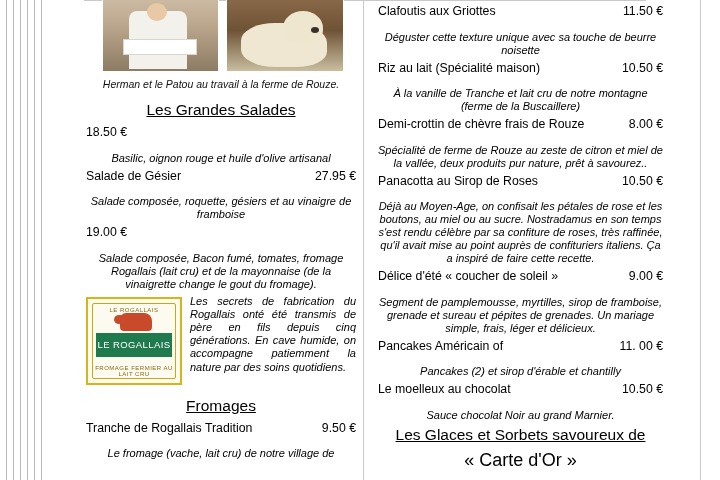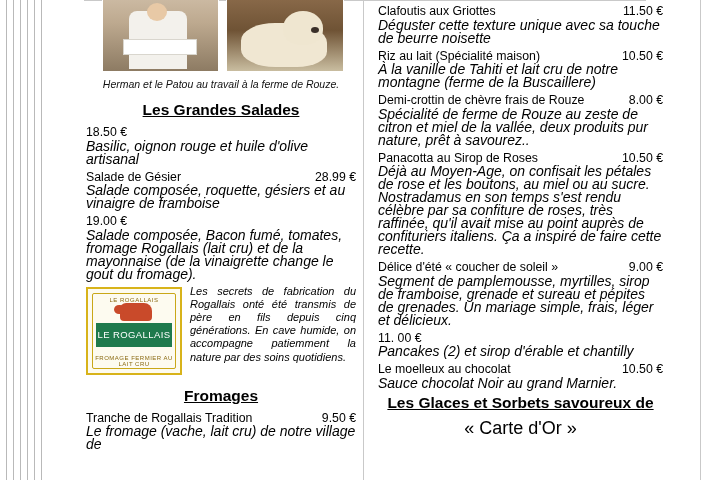--- a/index.html
+++ b/index.html
@@ -43,31 +43,31 @@
   .photo .dogbody{position:absolute;left:14px;top:26px;width:86px;height:44px;background:#f0e7d2;border-radius:40% 45% 35% 40%;}
   .photo .doghead{position:absolute;left:56px;top:14px;width:40px;height:34px;background:#efe6d0;border-radius:50% 50% 45% 45%;}
   .photo .dognose{position:absolute;left:84px;top:30px;width:8px;height:6px;background:#3a3029;border-radius:50%;}
 
   .caption{
     text-align:center;font-style:italic;font-size:10.5px;line-height:13px;
     margin:6px 14px 0 14px;color:#111;
   }
 
   h2.section{
-    text-align:center;font-weight:bold;font-size:15.5px;
+    text-align:center;font-weight:normal;font-size:15.5px;
     margin:10px 0 6px 0;padding:0;
     text-decoration:underline;
   }
   h2.section.right{margin-top:3px;}
 
   .item{margin:0 0 4px 0;}
   .row{display:flex;align-items:flex-start;justify-content:space-between;gap:6px;}
   .name{font-size:12.3px;line-height:14.5px;flex:1 1 auto;}
   .price{font-size:12.3px;line-height:14.5px;white-space:nowrap;flex:0 0 auto;}
-  .desc{font-style:italic;font-size:14px;line-height:13px;margin-top:0;}
+  .desc{font-style:italic;font-size:11px;line-height:13px;margin-top:12px;text-align:center;}
 
   
   .logo-wrap{position:relative;margin-top:4px;min-height:92px;}
   .logo{
     position:absolute;left:0;top:2px;width:96px;height:88px;
     border:2px solid #d8b31a;background:#fdfbf0;
     box-sizing:border-box;
   }
   .logo .ring{position:absolute;left:4px;top:4px;right:4px;bottom:4px;border:1px solid #c9a718;border-radius:2px;}
   .logo .band{position:absolute;left:8px;top:34px;right:8px;height:24px;background:#1f7a4d;}
@@ -119,21 +119,21 @@
     <div class="item">
       <div class="row">
         <div class="price">18.50 €</div>
       </div>
       <div class="desc">Basilic, oignon rouge et huile d'olive artisanal</div>
     </div>
 
     <div class="item">
       <div class="row">
         <div class="name">Salade de Gésier</div>
-        <div class="price">28.99 €</div>
+        <div class="price">27.95 €</div>
       </div>
       <div class="desc">Salade composée, roquette, gésiers et au vinaigre de framboise</div>
     </div>
 
     <div class="item">
       <div class="row">
         <div class="price">19.00 €</div>
       </div>
       <div class="desc">Salade composée, Bacon fumé, tomates, fromage Rogallais (lait cru) et de la mayonnaise (de la vinaigrette change le gout du fromage).</div>
     </div>
@@ -171,21 +171,21 @@
         <div class="price">11.50 €</div>
       </div>
       <div class="desc">Déguster cette texture unique avec sa touche de beurre noisette</div>
     </div>
 
     <div class="item">
       <div class="row">
         <div class="name">Riz au lait (Spécialité maison)</div>
         <div class="price">10.50 €</div>
       </div>
-      <div class="desc">À la vanille de Tahiti et lait cru de notre montagne (ferme de la Buscaillere)</div>
+      <div class="desc">À la vanille de Tranche et lait cru de notre montagne (ferme de la Buscaillere)</div>
     </div>
 
     <div class="item">
       <div class="row">
         <div class="name">Demi-crottin de chèvre frais de Rouze</div>
         <div class="price">8.00 €</div>
       </div>
       <div class="desc">Spécialité de ferme de Rouze au zeste de citron et miel de la vallée, deux produits pur nature, prêt à savourez..</div>
     </div>
 
@@ -200,20 +200,21 @@
     <div class="item">
       <div class="row">
         <div class="name">Délice d'été « coucher de soleil »</div>
         <div class="price">9.00 €</div>
       </div>
       <div class="desc">Segment de pamplemousse, myrtilles, sirop de framboise, grenade et sureau et pépites de grenades. Un mariage simple, frais, léger et délicieux.</div>
     </div>
 
     <div class="item">
       <div class="row">
+        <div class="name">Pancakes Américain of</div>
         <div class="price">11. 00 €</div>
       </div>
       <div class="desc">Pancakes (2) et sirop d'érable et chantilly</div>
     </div>
 
     <div class="item">
       <div class="row">
         <div class="name">Le moelleux au chocolat</div>
         <div class="price">10.50 €</div>
       </div>

